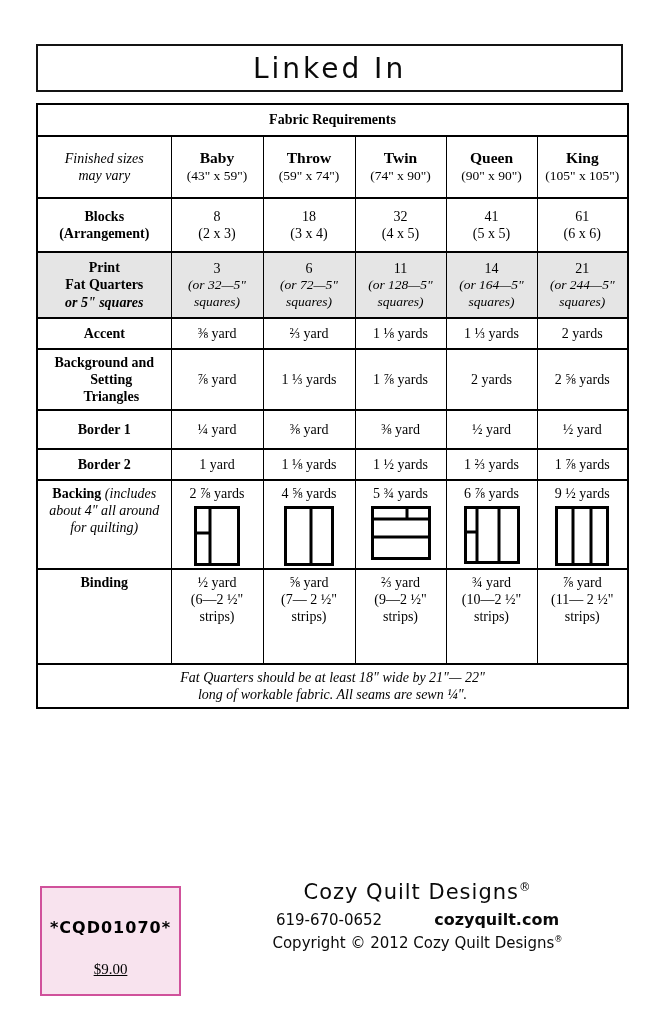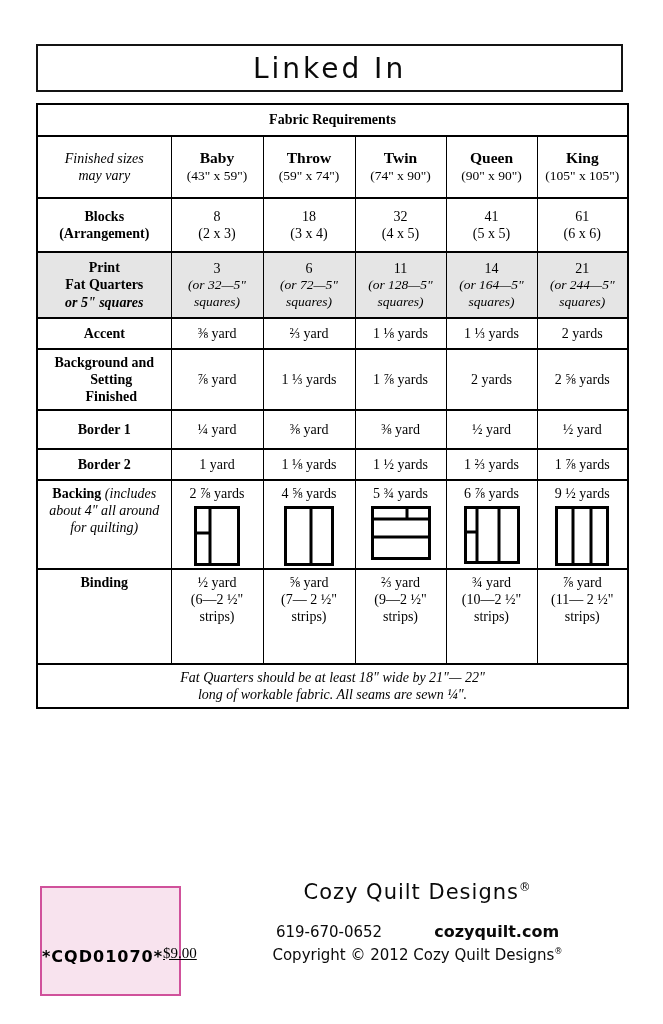--- a/index.html
+++ b/index.html
@@ -47,29 +47,29 @@
   tr.vtop td{vertical-align:top;padding-top:4px;}
   tr.shaded td{background:var(--shaded);}
   .data-cell .i{font-size:13.5px;}
   .footnote{font-style:italic;font-size:15.5px;line-height:1.35;}
   .frtable svg{display:block;margin:4px auto 0;}
 
   
   .sku-box{
     position:absolute;left:40px;top:886px;width:137px;height:106px;
     background:var(--skubg);border:2px solid var(--skubd);
-    display:flex;flex-direction:row;align-items:center;
+    display:flex;flex-direction:column;align-items:center;
   }
   .sku{font-family:"DejaVu Sans",sans-serif;font-weight:bold;font-size:16px;letter-spacing:1px;margin-top:30px;}
   .price{font-size:15px;margin-top:24px;text-decoration:underline;}
   .company{
     position:absolute;left:205px;top:880px;width:425px;text-align:center;
     font-family:"DejaVu Sans",sans-serif;color:#0a0a0a;
   }
-  .company .name{font-size:21px;margin-bottom:18px;letter-spacing:1px;}
+  .company .name{font-size:21px;margin-bottom:6px;letter-spacing:1px;}
   .company .addr{font-size:15px;margin-bottom:5px;}
   .company .contact{font-size:15px;display:flex;justify-content:center;gap:52px;margin-bottom:5px;align-items:baseline;}
   .company .site{font-weight:bold;font-size:16px;}
   .company .copy{font-size:15px;}
   sup{font-size:55%;vertical-align:super;}
 </style>
 </head>
 <body>
 
 <div>
@@ -192,21 +192,21 @@
             <div>1 ⅓ yards</div>
           </td>
           <td class="data-cell">
             <div>2 yards</div>
           </td>
         </tr>
         <tr style="height: 61px;">
           <td class="label-cell">
             <div class="b">Background and</div>
             <div class="b ind">Setting</div>
-            <div class="b ind">Finished</div>
+            <div class="b ind">Triangles</div>
           </td>
           <td class="data-cell">
             <div>⅞ yard</div>
           </td>
           <td class="data-cell">
             <div>1 ⅓ yards</div>
           </td>
           <td class="data-cell">
             <div>1 ⅞ yards</div>
           </td>

